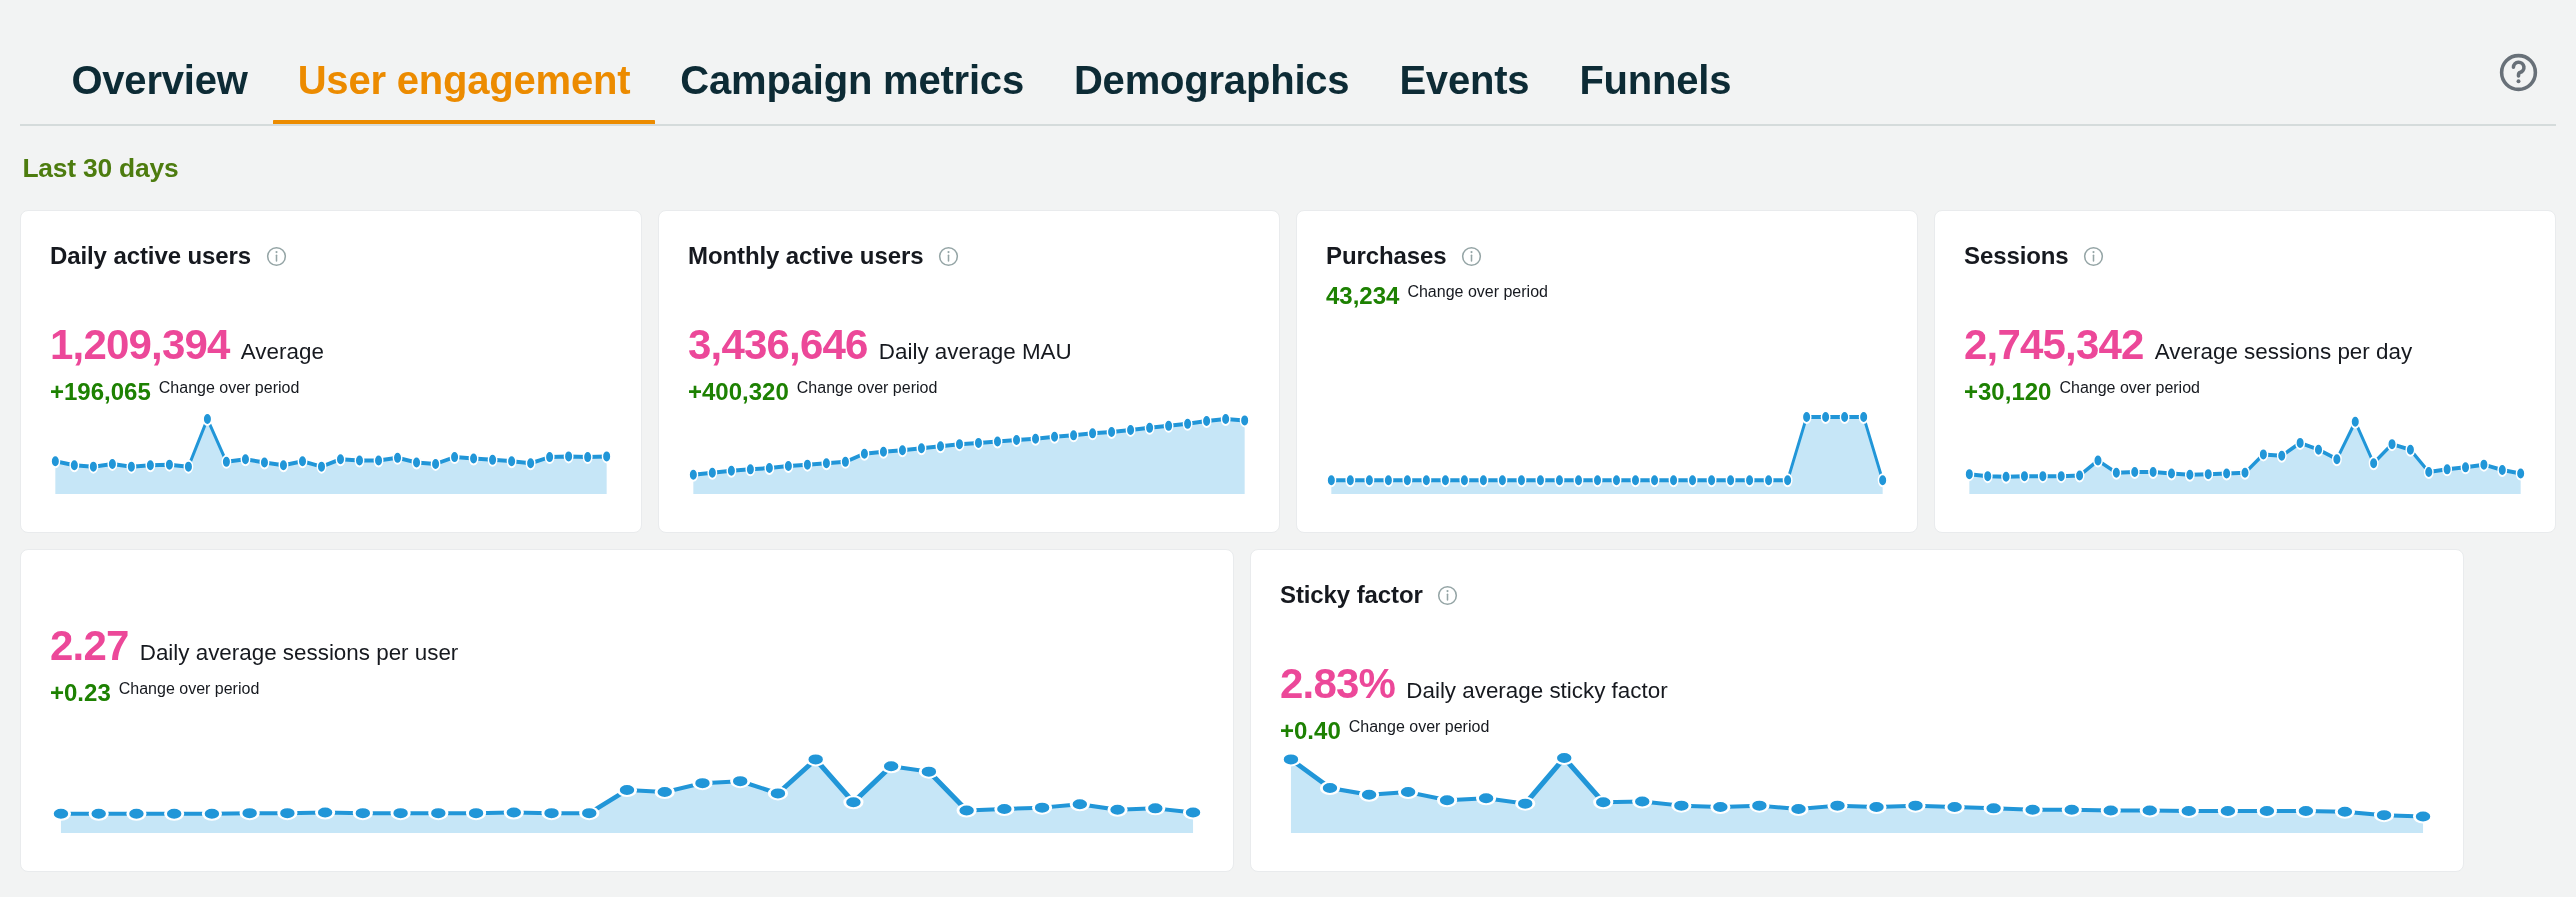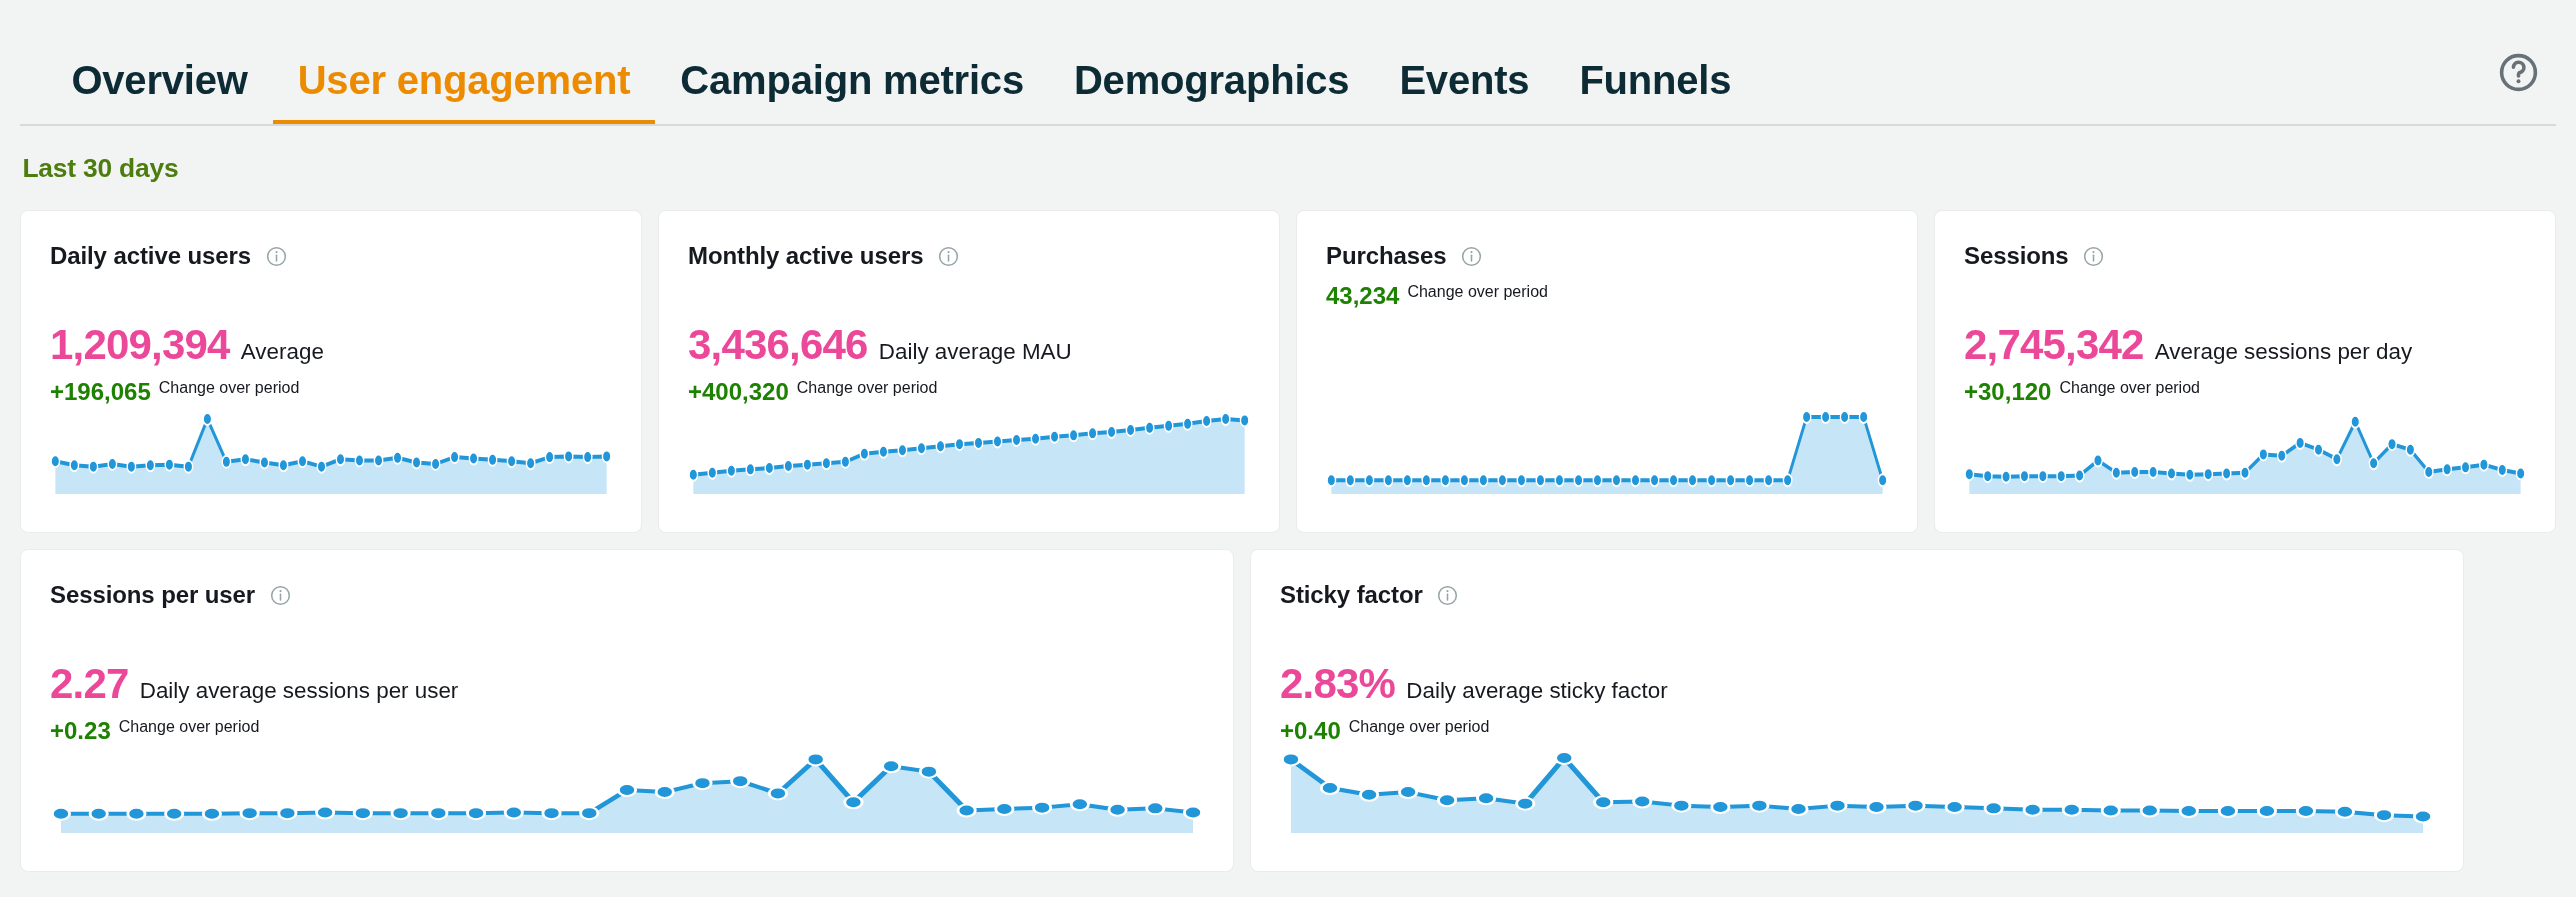--- a/index.html
+++ b/index.html
@@ -405,28 +405,20 @@
             <circle cx="892.4" cy="76.7" r="7.5" fill="#2196d8" stroke="#ffffff" stroke-width="2.5"></circle>
             <circle cx="925.1" cy="73.3" r="7.5" fill="#2196d8" stroke="#ffffff" stroke-width="2.5"></circle>
             <circle cx="957.8" cy="80.0" r="7.5" fill="#2196d8" stroke="#ffffff" stroke-width="2.5"></circle>
             <circle cx="990.5" cy="84.3" r="7.5" fill="#2196d8" stroke="#ffffff" stroke-width="2.5"></circle>
           </svg>
         </div>
       </div>
     </div>
   <div class="row row2" id="row-2">
       <div class="card wide-a">
-        <div class="card-head">
-          <span class="card-title">Sessions per user</span>
-          <span class="info-icon"><svg viewBox="0 0 24 24" width="23" height="23" fill="none" stroke="#95a5a6" stroke-width="1.6">
-              <circle cx="12" cy="12" r="9.2"></circle>
-              <path d="M12 10.6v6.1" stroke-linecap="round"></path>
-              <circle cx="12" cy="7.4" r="1.1" fill="#95a5a6" stroke="none"></circle>
-            </svg></span>
-        </div>
         <div class="metric-row">
           <span class="metric-value">2.27</span>
           <span class="metric-label">Daily average sessions per user</span>
         </div>
         <div class="change-row">
           <span class="change-value">+0.23</span>
           <span class="change-label">Change over period</span>
         </div>
         <div class="spark-wrap">
           <svg viewBox="0 0 1000 110" preserveAspectRatio="none">

